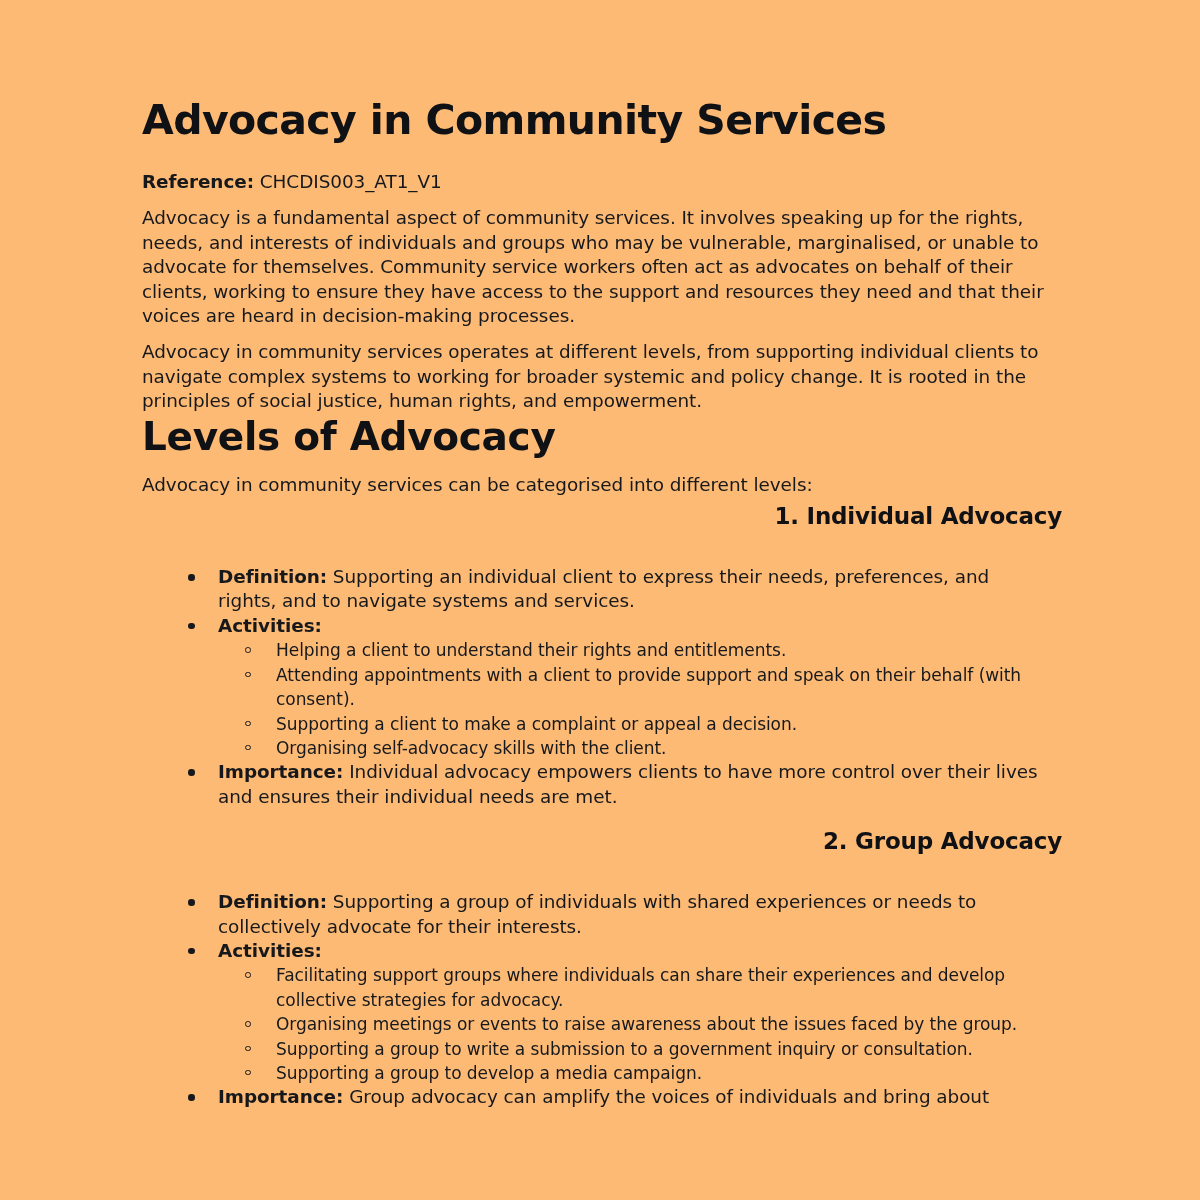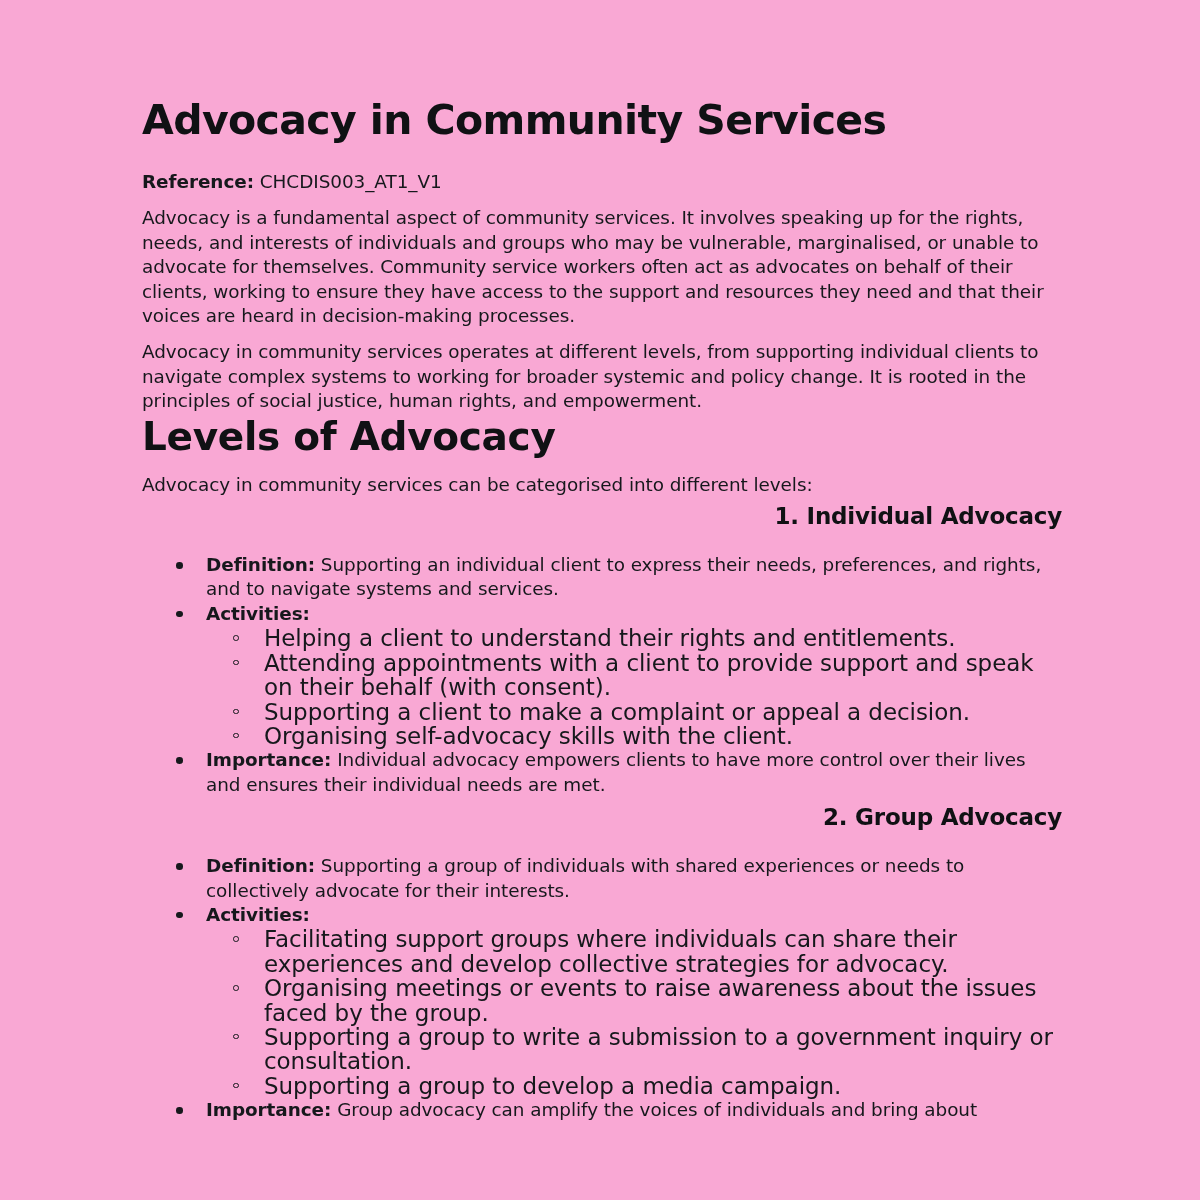--- a/index.html
+++ b/index.html
@@ -13,21 +13,21 @@
     overflow: hidden;
     font-family: "DejaVu Sans", sans-serif;
     color: #16181c;
     -webkit-font-smoothing: antialiased;
   }
 
   .page {
     position: relative;
     width: 1200px;
     height: 1200px;
-    background: #f9a8d4;
+    background: #fdba74;
     box-sizing: border-box;
     padding: 96px 103px 0 142px;
     overflow: hidden;
   }
 
   .doc-body {
     width: 920px;
   }
 
   h1.doc-title {
@@ -66,21 +66,21 @@
     color: #16181c;
     letter-spacing: -0.05px;
   }
 
   p.para + p.para { margin-top: 12px; }
 
   .spacer-sm { height: 15px; }
 
   ul.lvl1 {
     list-style: none;
-    margin: 5px;
+    margin: 17px;
     padding: 0;
   }
   ul.lvl1 > li.item1 {
     position: relative;
     padding-left: 59px;
     font-size: 18.4px;
     line-height: 24.4px;
     margin: 0 0 0 0;
     letter-spacing: -0.05px;
   }
@@ -95,21 +95,21 @@
   }
 
   ul.lvl2 {
     list-style: none;
     margin: 0;
     padding: 0;
   }
   ul.lvl2 > li.item2 {
     position: relative;
     padding-left: 58px;
-    font-size: 23px;
+    font-size: 17px;
     line-height: 24.4px;
     letter-spacing: -0.05px;
   }
   ul.lvl2 > li.item2 > .bullet2 {
     position: absolute;
     left: 27px;
     top: 9px;
     width: 5.5px;
     height: 5.5px;
     border: 1.3px solid #16181c;

